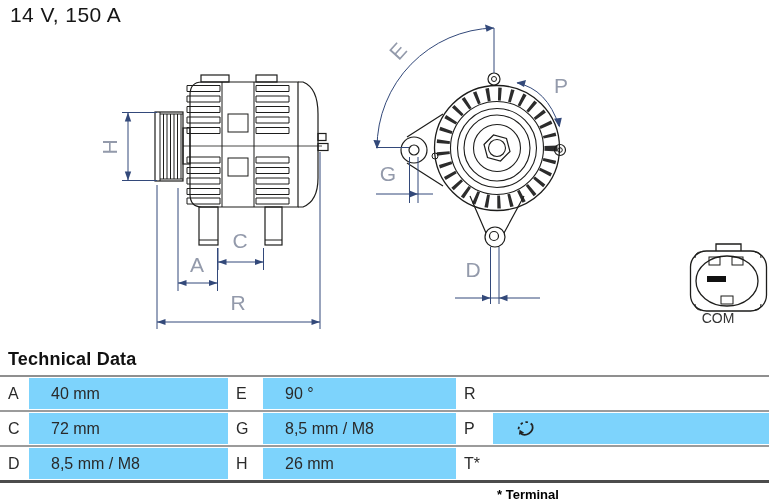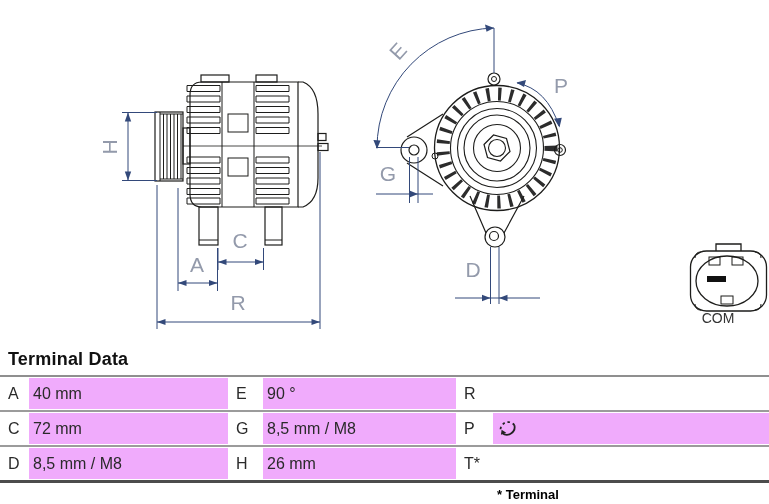--- a/index.html
+++ b/index.html
@@ -8,30 +8,31 @@
   .title{position:absolute;left:10px;top:3px;font-size:21px;letter-spacing:.4px;color:#161616;}
   .drawings{position:absolute;left:0;top:0;width:769px;height:345px;}
   .tech{position:absolute;left:0;top:349px;width:769px;}
   .tech h2{margin:0 0 5px 8px;font-size:18px;font-weight:bold;color:#111;letter-spacing:.2px;}
   .rule{height:2px;background:#9b9b9b;margin:1px 0;}
   .rule.top{background:#8f8f8f;}
   .rule.bottom{height:2.5px;background:#4c4c4c;}
   .row{display:grid;grid-template-columns:29px 199px 35px 193px 37px 1fr;height:31px;}
   .key,.val{display:flex;align-items:center;font-size:16px;color:#2a2a2a;}
   .key{background:#fff;padding-left:8px;}
-  .val{background:#f0abfc;padding-left:4px;}
+  .val{background:#7dd3fc;padding-left:22px;}
   .footnote{position:absolute;left:497px;top:487px;font-size:13px;font-weight:bold;color:#000000;}
   svg text{font-family:"Liberation Sans",sans-serif;}
   .dimlabel{fill:#939aab;font-size:21px;}
 </style>
 </head>
 <body>
 
 <div class="page">
 
+  <div class="title">14 V, 150 A</div>
 
   <svg class="drawings" viewBox="0 0 769 345">
 
     <g stroke="#1d1d1b" fill="none" stroke-width="1.2">
 
       <rect x="155" y="112" width="28" height="69"></rect>
       <path d="M160,112V181 M160,114H183 M160,179H183" stroke-width="1"></path>
       <path d="M163.5,114V179 M167,114V179 M170.5,114V179 M174,114V179 M177.5,114V179 M181,114V179" stroke-width="1"></path>
       <rect x="183" y="128" width="7" height="36"></rect>
 
@@ -133,21 +134,21 @@
       <path d="M695,258 Q695,252 701,252 M755,252 Q761,252 761,258 M761,304 Q761,310 755,310 M701,310 Q695,310 695,304" stroke-width="1"></path>
       <rect x="709" y="257" width="11" height="8" stroke-width="1"></rect>
       <rect x="732" y="257" width="11" height="8" stroke-width="1"></rect>
       <rect x="721" y="296" width="12" height="8" stroke-width="1"></rect>
       <rect x="707" y="276" width="19" height="6" fill="#111" stroke="none"></rect>
       <text x="718" y="323" text-anchor="middle" font-size="14" fill="#333" stroke="none">COM</text>
     </g>
   </svg>
 
   <div class="tech">
-    <h2>Terminal Data</h2>
+    <h2>Technical Data</h2>
     <div class="rule top"></div>
 
     <div class="row">
       <div class="key">A</div>
       <div class="val">40 mm</div>
       <div class="key">E</div>
       <div class="val">90 °</div>
       <div class="key">R</div>
     </div>
     <div class="rule"></div>

